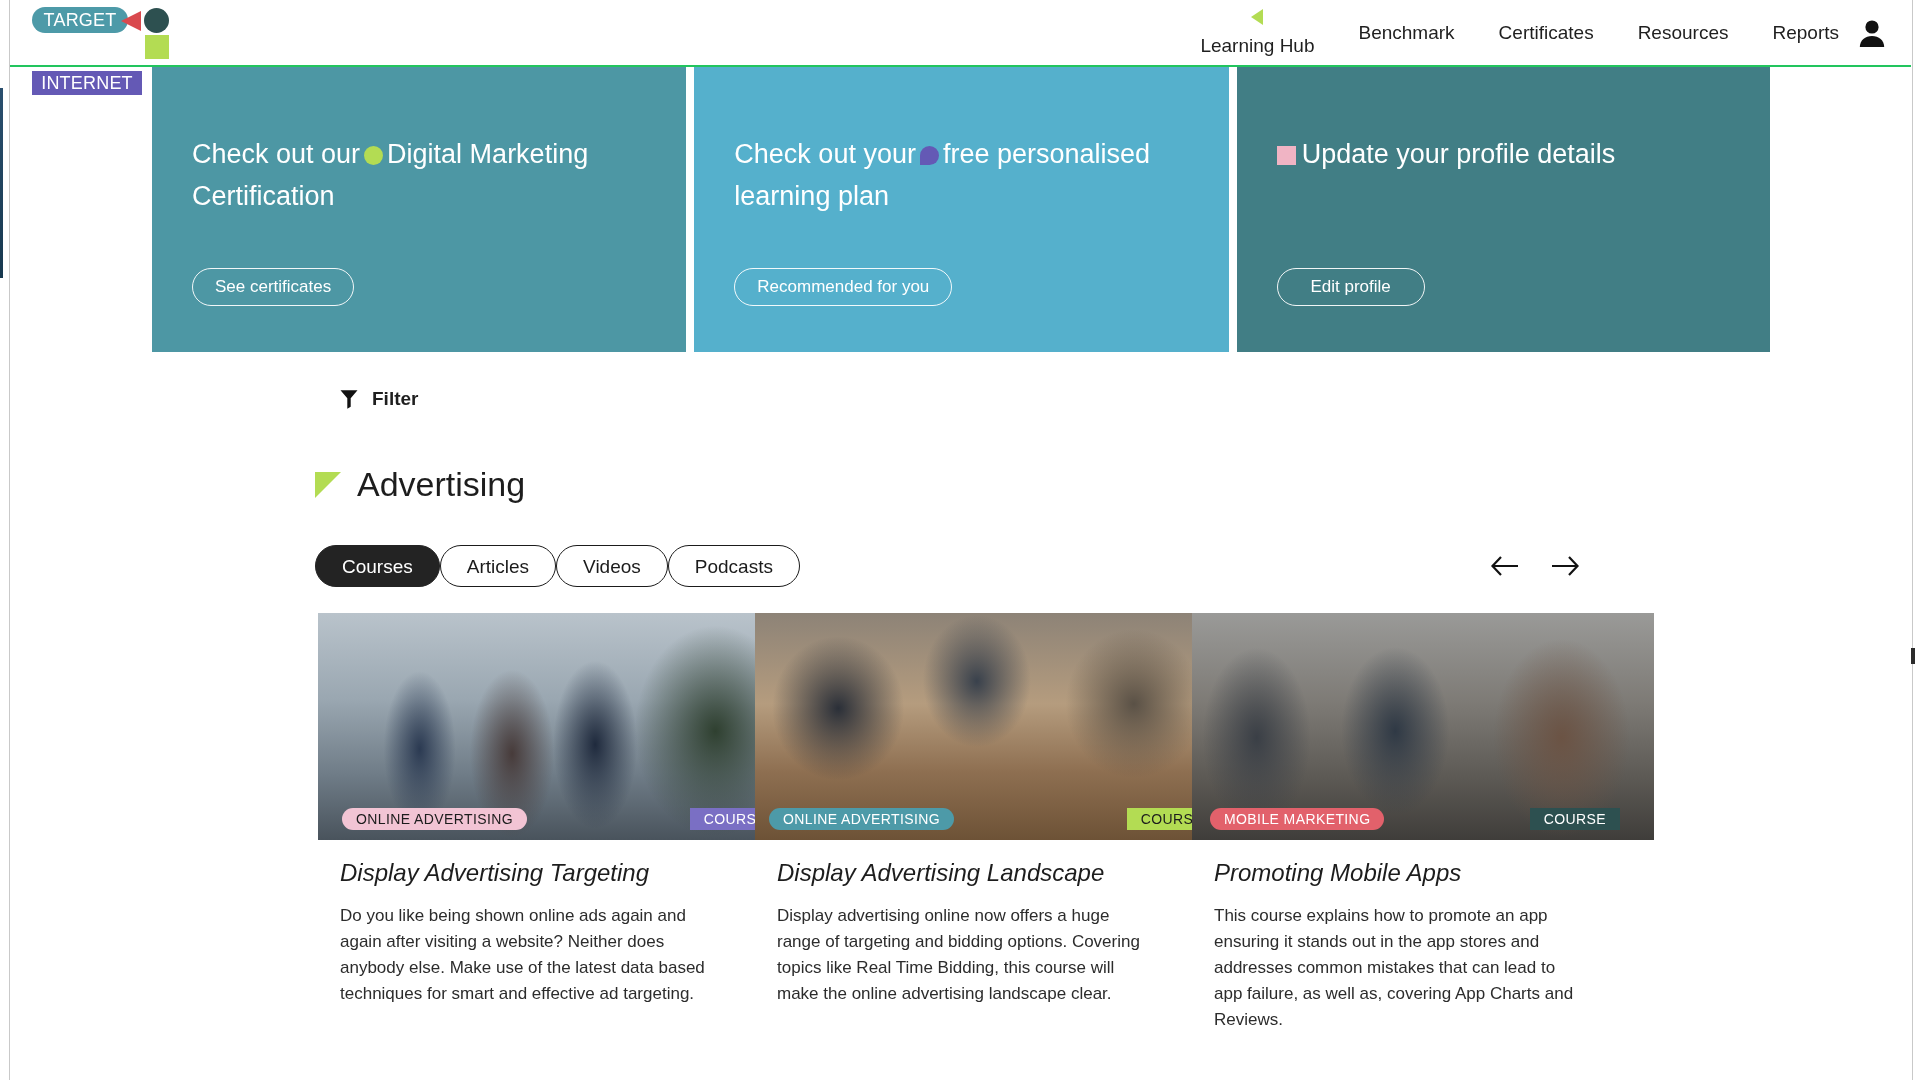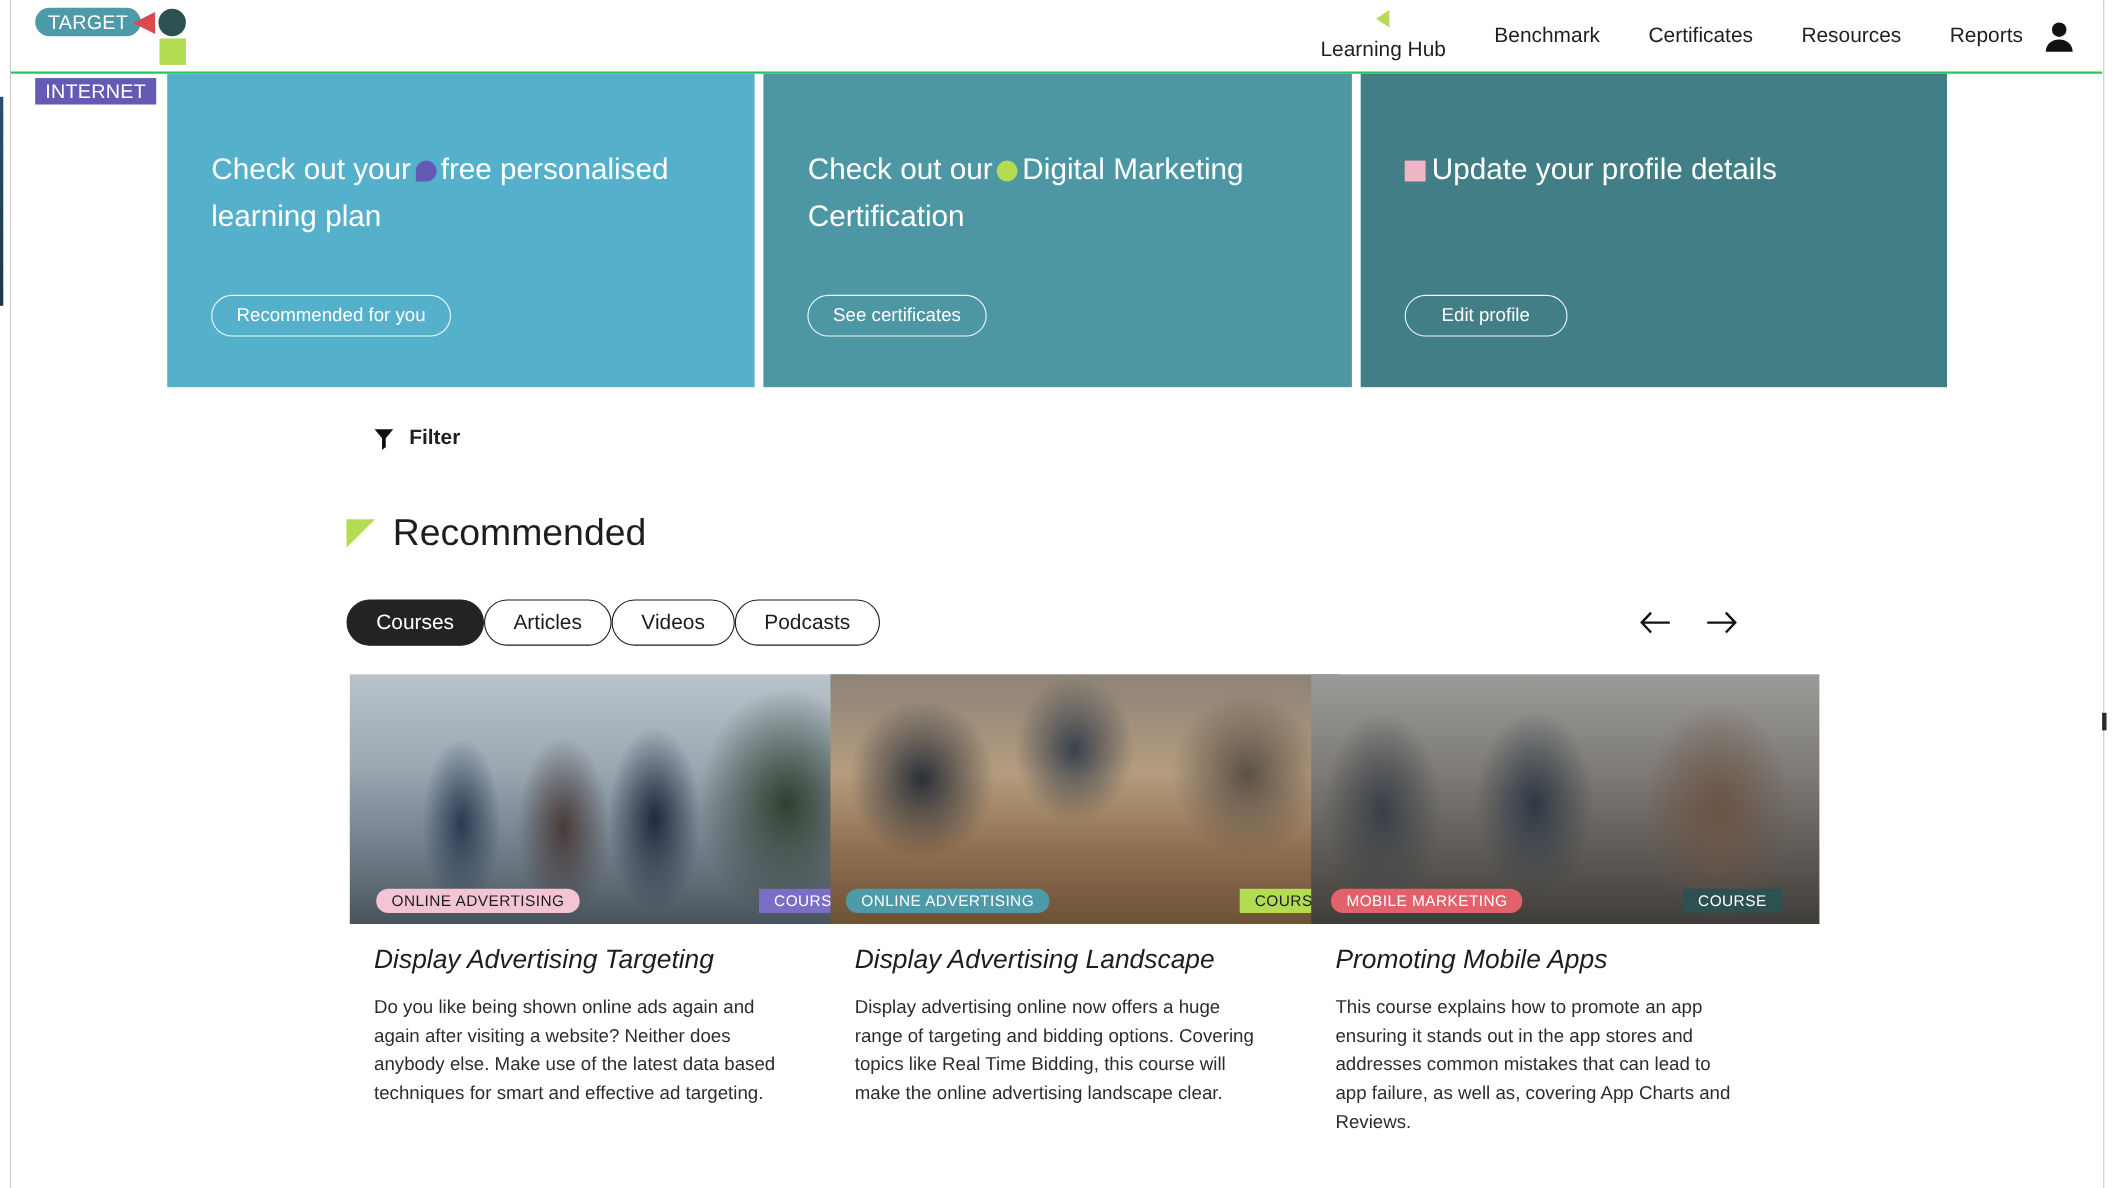--- a/index.html
+++ b/index.html
@@ -286,32 +286,32 @@
   <div class="account-icon">
     <svg width="28" height="30" viewBox="0 0 28 30">
       <circle cx="14" cy="9" r="6.6" fill="#121212"></circle>
       <path d="M1.8 29c0-6.6 5.5-11 12.2-11s12.2 4.4 12.2 11z" fill="#121212"></path>
     </svg>
   </div>
 </header>
 
 <section class="banners">
 
+  <div class="banner b1">
+    <div class="banner-title">
+      <span>Check out our</span><span class="b-dot"></span><span>Digital Marketing Certification</span>
+    </div>
+    <button class="banner-btn">See certificates</button>
+  </div>
+
   <div class="banner b2">
     <div class="banner-title">
       <span>Check out your</span><span class="b-drop"></span><span>free personalised learning plan</span>
     </div>
     <button class="banner-btn">Recommended for you</button>
-  </div>
-
-  <div class="banner b1">
-    <div class="banner-title">
-      <span>Check out our</span><span class="b-dot"></span><span>Digital Marketing Certification</span>
-    </div>
-    <button class="banner-btn">See certificates</button>
   </div>
 
   <div class="banner b3">
     <div class="banner-title">
       <span class="b-square"></span><span>Update your profile details</span>
     </div>
     <button class="banner-btn">Edit profile</button>
   </div>
 </section>
 
@@ -319,21 +319,21 @@
   <span class="funnel-icon">
     <svg width="18" height="20" viewBox="0 0 18 20">
       <path d="M0.5 1.2h17L10.7 9.3v8.4l-3.4 2.1V9.3z" fill="#111111"></path>
     </svg>
   </span>
   <span class="filter-label">Filter</span>
 </div>
 
 <div class="section-head">
   <span class="section-tri"></span>
-  <h2 class="section-title">Recommended</h2>
+  <h2 class="section-title">Advertising</h2>
 </div>
 
 <div class="tabs">
   <button class="tab active">Courses</button>
   <button class="tab">Articles</button>
   <button class="tab">Videos</button>
   <button class="tab">Podcasts</button>
 </div>
 
 <div class="carousel-nav">

